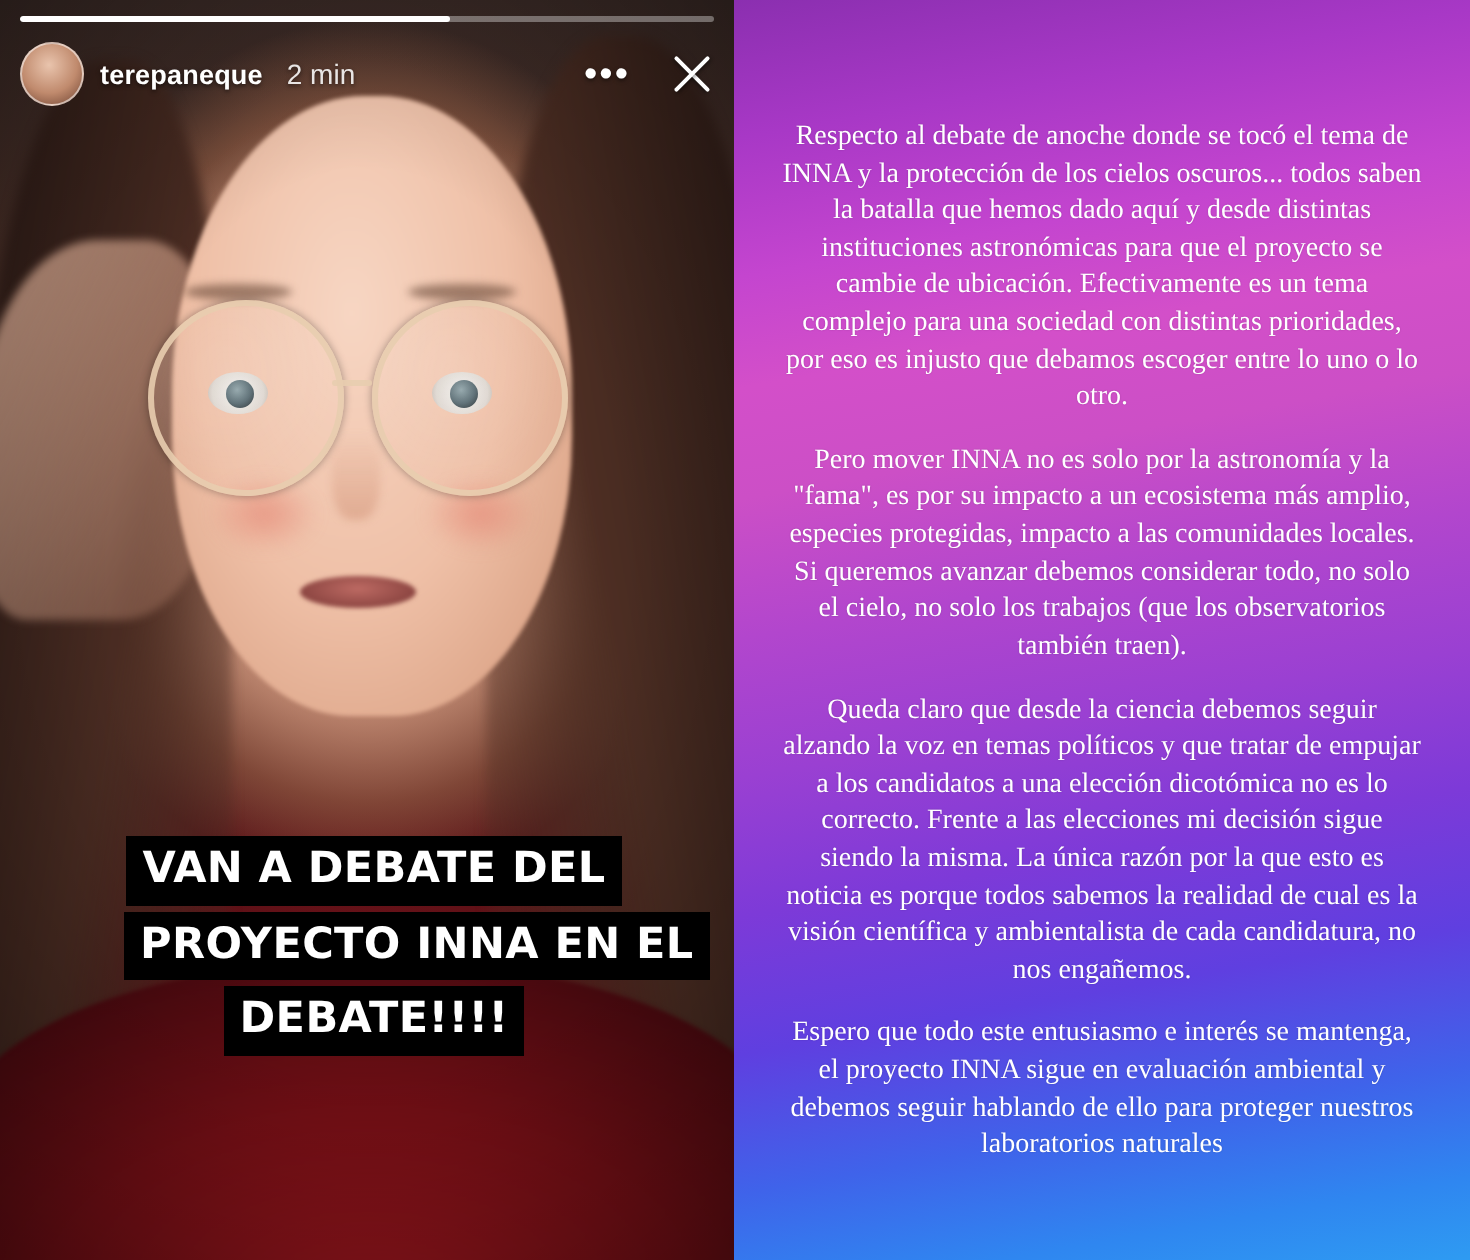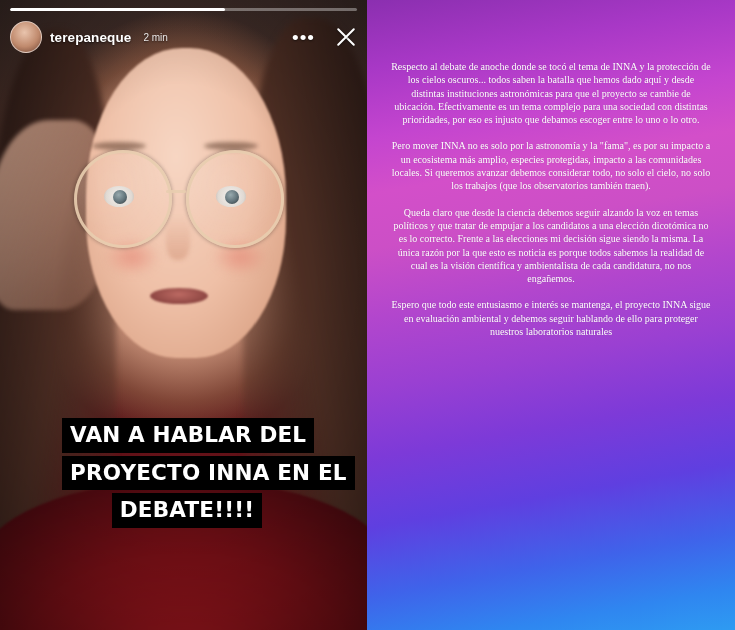--- a/index.html
+++ b/index.html
@@ -190,21 +190,21 @@
   }
   .username {
     color: #ffffff;
     font-size: 13.5px;
     font-weight: bold;
     text-shadow: 0 1px 2px rgba(0,0,0,0.55);
     letter-spacing: 0.1px;
   }
   .timestamp {
     color: rgba(255,255,255,0.88);
-    font-size: 10px;
+    font-size: 14px;
     text-shadow: 0 1px 2px rgba(0,0,0,0.55);
     margin-left: 4px;
   }
   .header-spacer { flex: 1 1 auto; }
   .more-icon {
     color: #ffffff;
     font-size: 19px;
     line-height: 1;
     letter-spacing: 1px;
     text-shadow: 0 1px 2px rgba(0,0,0,0.5);
@@ -272,21 +272,21 @@
         #2f86f0 94%,
         #2e9bf2 100%);
   }
   .text-body {
     position: absolute;
     left: 24px;
     right: 24px;
     top: 60px;
     color: #ffffff;
     font-family: "Liberation Serif", serif;
-    font-size: 10px;
+    font-size: 14px;
     line-height: 1.33;
     text-align: center;
     text-shadow: 0 0 1px rgba(0,0,0,0.18);
   }
   .text-body p {
     margin: 0 0 13px 0;
   }
   .text-body p:last-child { margin-bottom: 12px; }
 </style>
 </head>
@@ -324,21 +324,21 @@
     <div class="story-header">
       <div class="avatar"></div>
       <span class="username">terepaneque</span>
       <span class="timestamp">2 min</span>
       <div class="header-spacer"></div>
       <span class="more-icon">•••</span>
       <span class="close-icon"></span>
     </div>
 
     <div class="caption" id="caption">
-        <div><span class="caption-line">VAN A HABLAR DEL</span></div>
+        <div><span class="caption-line">VAN A DEBATE DEL</span></div>
         <div><span class="caption-line">PROYECTO INNA EN EL</span></div>
         <div><span class="caption-line">DEBATE!!!!</span></div>
       </div>
   </div>
 
   <div class="text-pane">
     <div class="text-body" id="text-body">
         <p>Respecto al debate de anoche donde se tocó el tema de INNA y la protección de los cielos oscuros... todos saben la batalla que hemos dado aquí y desde distintas instituciones astronómicas para que el proyecto se cambie de ubicación. Efectivamente es un tema complejo para una sociedad con distintas prioridades, por eso es injusto que debamos escoger entre lo uno o lo otro.</p>
         <p>Pero mover INNA no es solo por la astronomía y la "fama", es por su impacto a un ecosistema más amplio, especies protegidas, impacto a las comunidades locales. Si queremos avanzar debemos considerar todo, no solo el cielo, no solo los trabajos (que los observatorios también traen).</p>
         <p>Queda claro que desde la ciencia debemos seguir alzando la voz en temas políticos y que tratar de empujar a los candidatos a una elección dicotómica no es lo correcto. Frente a las elecciones mi decisión sigue siendo la misma.  La única razón por la que esto es noticia es porque todos sabemos la realidad de cual es la visión científica y ambientalista de cada candidatura, no nos engañemos.</p>

